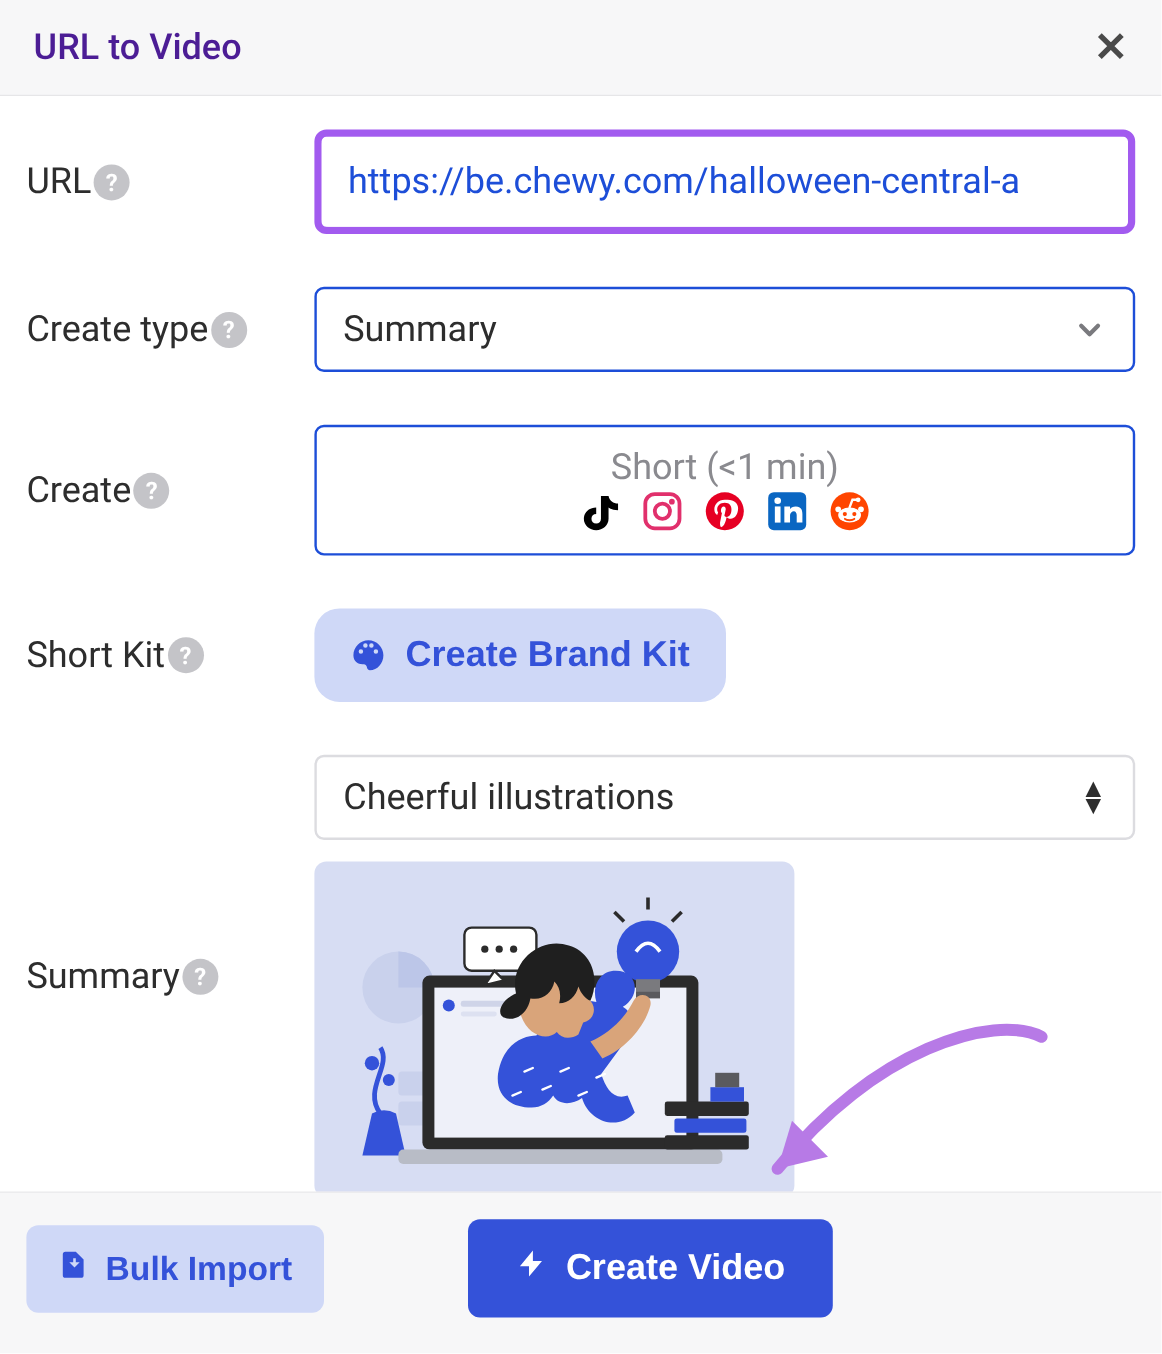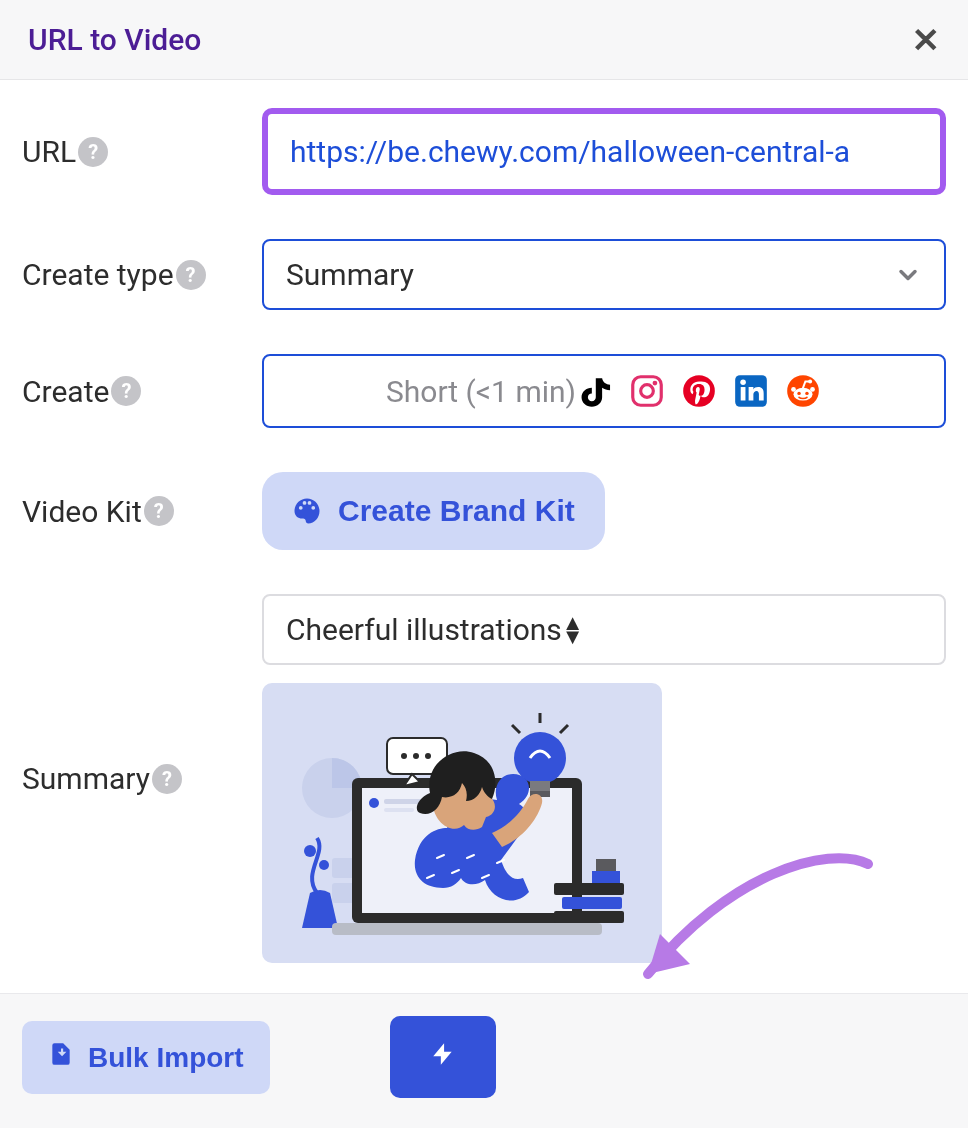--- a/index.html
+++ b/index.html
@@ -106,21 +106,22 @@
     .select-placeholder {
       font-size: 30px;
       color: #8a8a8f;
     }
     .chevron-down {
       width: 28px;
       height: 28px;
     }
     .chevron-down svg { width: 100%; height: 100%; }
     .length-row .select-wrap {
-      justify-content: center;
+      justify-content: space-between;
+      flex-direction: column;
     }
     .social-icons {
       display: flex;
       gap: 14px;
       align-items: center;
     }
     .social-icons svg { width: 38px; height: 38px; display:block; }
     .brand-btn {
       display: inline-flex;
       align-items: center;
@@ -136,20 +137,21 @@
     }
     .brand-btn .icon { width: 30px; height: 30px; }
     .images-select {
       position: relative;
       width: 100%;
       border: 2px solid #dcdce0;
       border-radius: 8px;
       padding: 16px 22px;
       display: flex;
       align-items: center;
+      justify-content: space-between;
       background: #fff;
       cursor: pointer;
     }
     .sort-arrows { font-size: 22px; color:#2d2d2d; line-height: .6; display:flex; flex-direction:column; }
     .preview-card {
       margin-top: 18px;
       width: 400px;
       height: 280px;
       background: #d7ddf3;
       border-radius: 10px;
@@ -291,21 +293,21 @@
                 <path d="M24 20l3-8 6 0" stroke="#fff" stroke-width="2.5" fill="none" stroke-linecap="round"></path>
               </svg>
           </span>
         </div>
       </div>
     </div>
   </div>
 
   <div class="row">
     <div class="label-col">
-      <span class="label-text">Video Kit</span>
+      <span class="label-text">Short Kit</span>
       <span class="help-badge">?</span>
     </div>
     <div class="control-col">
       <button class="brand-btn">
         <span class="icon">
           <svg viewBox="0 0 24 24" fill="#3452d9">
               <path d="M12 2C6.5 2 2 6.5 2 12c0 4 3 6 6 6h1c1 0 2 1 2 2 0 1 1 2 2 2 5 0 9-4.5 9-10S17.5 2 12 2zm-5 9a1.5 1.5 0 110-3 1.5 1.5 0 010 3zm3-4a1.5 1.5 0 110-3 1.5 1.5 0 010 3zm4 0a1.5 1.5 0 110-3 1.5 1.5 0 010 3zm3 4a1.5 1.5 0 110-3 1.5 1.5 0 010 3z"></path>
             </svg>
         </span>
         <span>Create Brand Kit</span>
@@ -409,14 +411,15 @@
         </svg>
     </span>
     <span>Bulk Import</span>
   </button>
   <button class="create-btn">
     <span>
       <svg width="26" height="26" viewBox="0 0 24 24" fill="#ffffff">
           <path d="M13 2L3 14h7v8l10-12h-7V2z"></path>
         </svg>
     </span>
+    <span>Create Video</span>
   </button>
 </div>
 
 </body></html>

